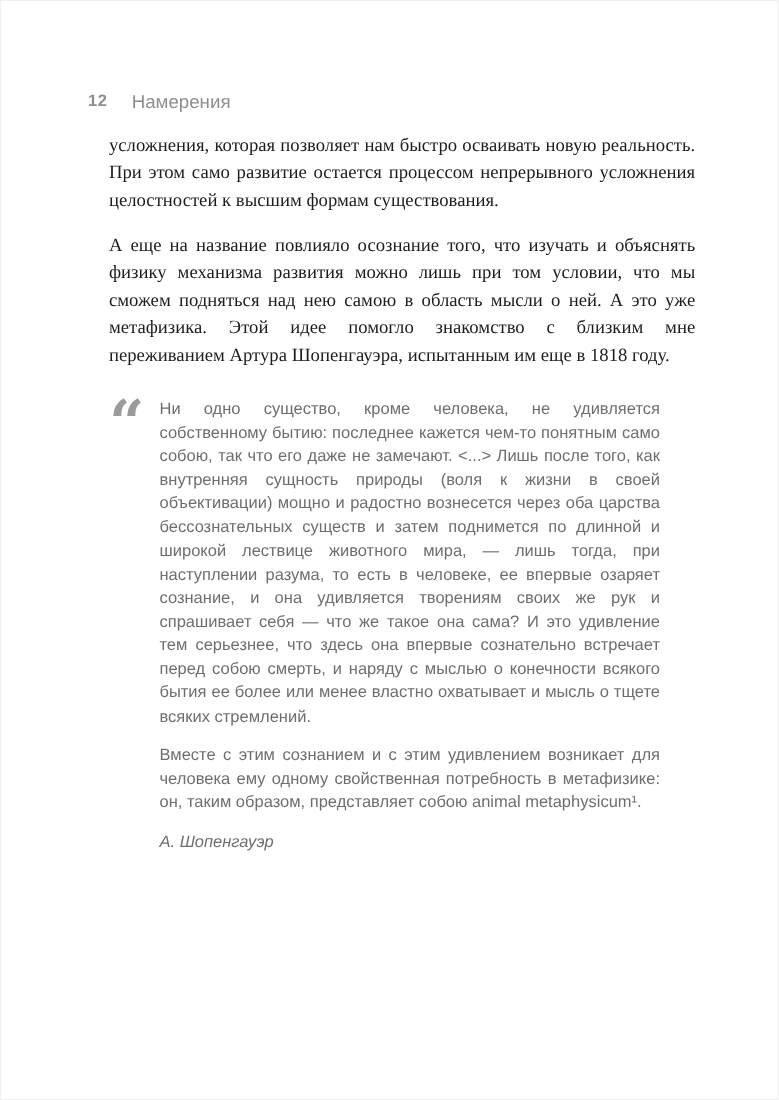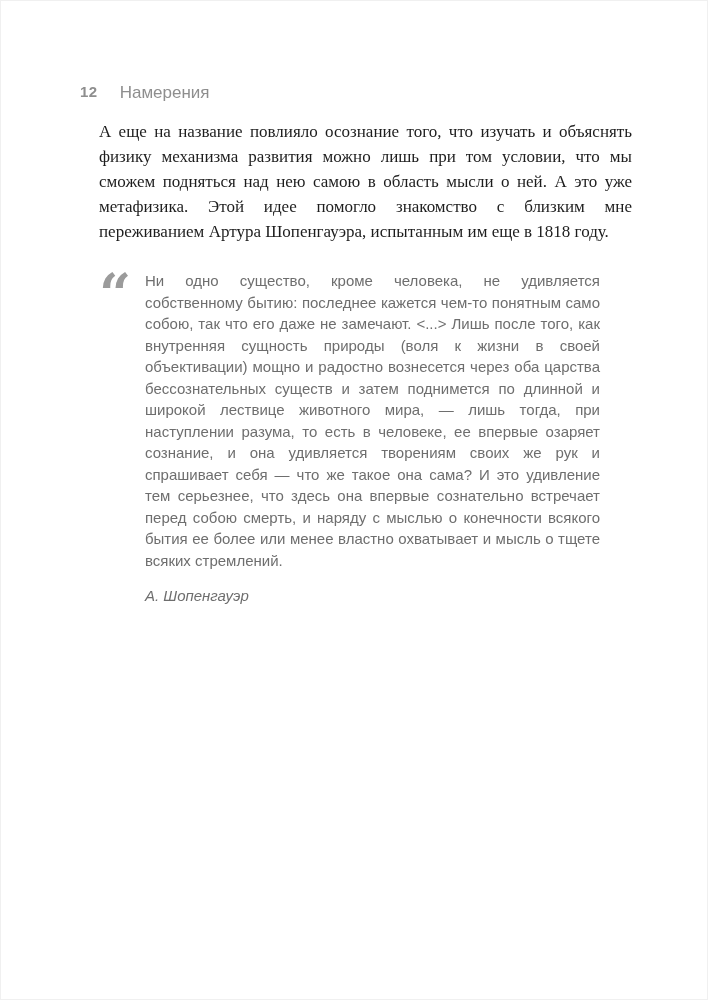--- a/index.html
+++ b/index.html
@@ -119,26 +119,28 @@
 
 <div class="page">
 
   <div class="running-header">
     <span class="page-number">12</span>
     <span class="running-title">Намерения</span>
   </div>
 
   <div class="content">
 
+    <p class="body-paragraph">усложнения, которая позволяет нам быстро осваивать новую реальность. При этом само развитие остается процессом непрерывного усложнения целостностей к высшим формам существования.</p>
     <p class="body-paragraph">А еще на название повлияло осознание того, что изучать и объяснять физику механизма развития можно лишь при том условии, что мы сможем подняться над нею самою в область мысли о ней. А это уже метафизика. Этой идее помогло знакомство с близким мне переживанием Артура Шопенгауэра, испытанным им еще в 1818 году.</p>
 
     <div class="quote">
       <div class="quote-mark">“</div>
       <div class="quote-body">
         <p>Ни одно существо, кроме человека, не удивляется собственному бытию: последнее кажется чем-то понятным само собою, так что его даже не замечают. &lt;...&gt; Лишь после того, как внутренняя сущность природы (воля к жизни в своей объективации) мощно и радостно вознесется через оба царства бессознательных существ и затем поднимется по длинной и широкой лествице животного мира, — лишь тогда, при наступлении разума, то есть в человеке, ее впервые озаряет сознание, и она удивляется творениям своих же рук и спрашивает себя — что же такое она сама? И это удивление тем серьезнее, что здесь она впервые сознательно встречает перед собою смерть, и наряду с мыслью о конечности всякого бытия ее более или менее властно охватывает и мысль о тщете всяких стремлений.</p>
+        <p>Вместе с этим сознанием и с этим удивлением возникает для человека ему одному свойственная потребность в метафизике: он, таким образом, представляет собою animal metaphysicum¹.</p>
         <p class="attribution">А. Шопенгауэр</p>
       </div>
     </div>
 
   </div>
 
 
 </div>
 
 </body></html>

